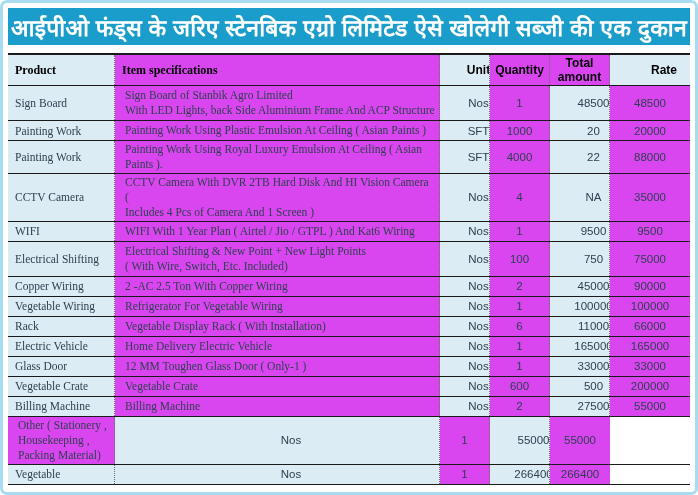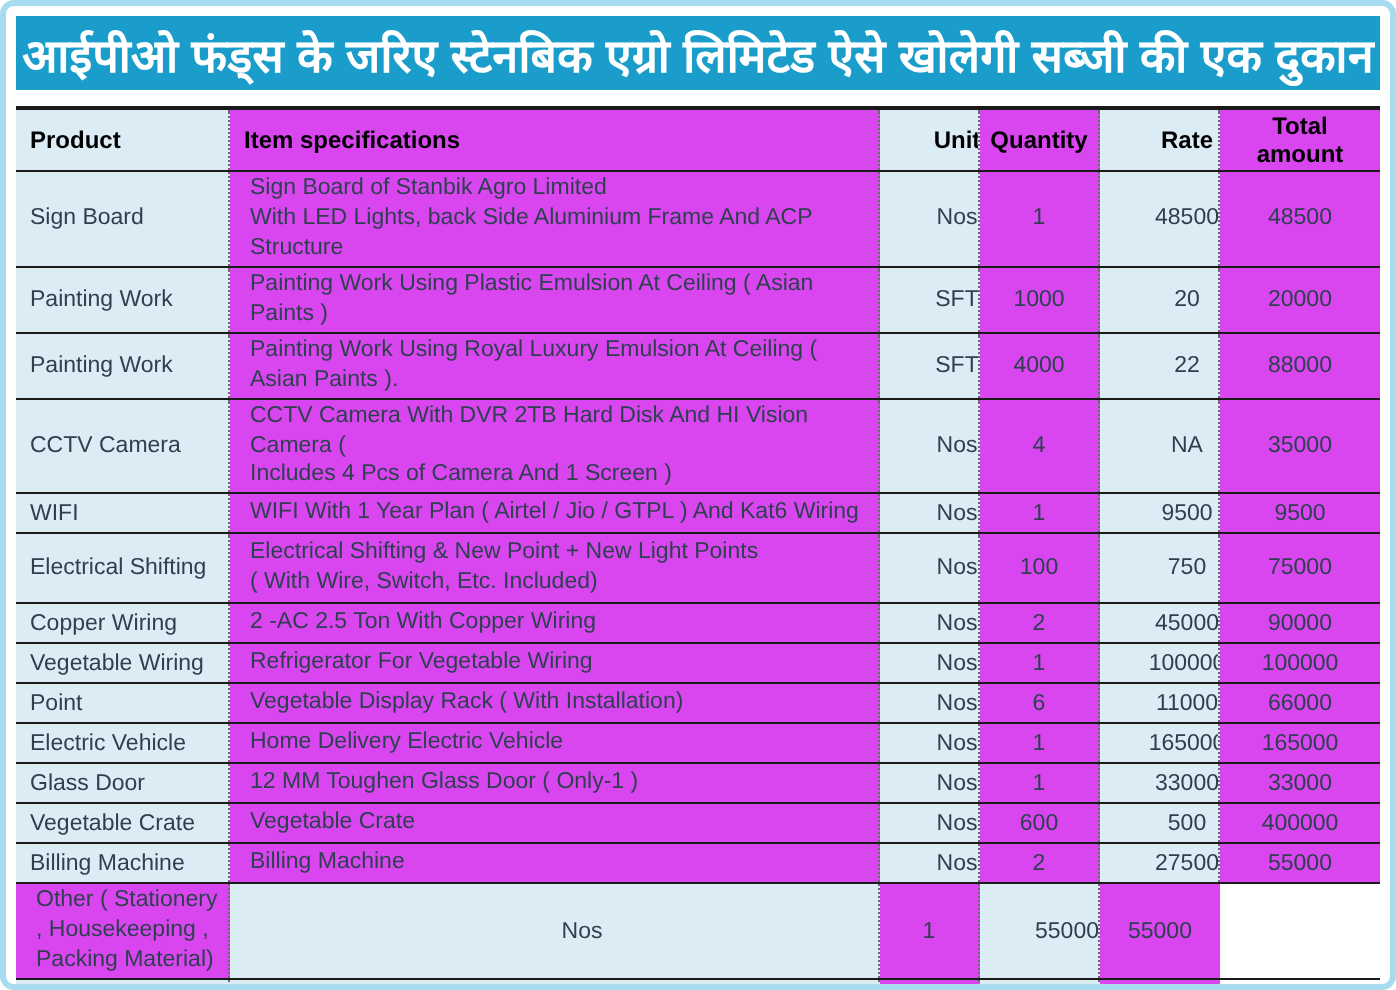--- a/index.html
+++ b/index.html
@@ -64,21 +64,21 @@
     font-size: 11.5px;
     color: #2e4050;
     min-height: 19px;
   }
 
   .tall .td { min-height: 34px; }
 
   .c-blue   { background: #dcecf4; padding-left: 32px; }
   .c-yellow { background: #d946ef; }
 
-  .left   { justify-content: flex-start; text-align: left; }
+  .left   { justify-content: flex-start; text-align: left; font-family: Liberation Serif, serif; }
   .center { justify-content: center; text-align: center; }
   .pad-l  { padding-left: 7px; }
 
   .spec { white-space: pre-line; line-height: 1.3; align-items: center; padding-left: 10px; }
 </style>
 </head>
 <body>
 
 <div class="graphic">
 
@@ -86,22 +86,22 @@
     <span>आईपीओ फंड्स के जरिए स्टेनबिक एग्रो लिमिटेड ऐसे खोलेगी सब्जी की एक दुकान</span>
   </div>
 
   <div class="itable">
 
     <div class="thead">
       <div class="th c-blue left pad-l">Product</div>
       <div class="th c-yellow left pad-l">Item specifications</div>
       <div class="th c-blue center">Unit</div>
       <div class="th c-yellow center">Quantity</div>
+      <div class="th c-yellow center">Total amount</div>
       <div class="th c-blue center">Rate</div>
-      <div class="th c-yellow center">Total amount</div>
     </div>
 
     <div>
         <div class="tr tall">
           <div class="td c-blue left pad-l">Sign Board</div>
           <div class="td c-yellow left pad-l spec">Sign Board of Stanbik Agro Limited
 With LED Lights, back Side Aluminium Frame And ACP Structure</div>
           <div class="td c-blue center">Nos</div>
           <div class="td c-yellow center">1</div>
           <div class="td c-blue center">48500</div>
@@ -159,21 +159,21 @@
         </div>
         <div class="tr">
           <div class="td c-blue left pad-l">Vegetable Wiring</div>
           <div class="td c-yellow left pad-l spec">Refrigerator For Vegetable Wiring</div>
           <div class="td c-blue center">Nos</div>
           <div class="td c-yellow center">1</div>
           <div class="td c-blue center">100000</div>
           <div class="td c-yellow center">100000</div>
         </div>
         <div class="tr">
-          <div class="td c-blue left pad-l">Point</div>
+          <div class="td c-blue left pad-l">Rack</div>
           <div class="td c-yellow left pad-l spec">Vegetable Display Rack ( With Installation)</div>
           <div class="td c-blue center">Nos</div>
           <div class="td c-yellow center">6</div>
           <div class="td c-blue center">11000</div>
           <div class="td c-yellow center">66000</div>
         </div>
         <div class="tr">
           <div class="td c-blue left pad-l">Electric Vehicle</div>
           <div class="td c-yellow left pad-l spec">Home Delivery Electric Vehicle</div>
           <div class="td c-blue center">Nos</div>
@@ -188,21 +188,21 @@
           <div class="td c-yellow center">1</div>
           <div class="td c-blue center">33000</div>
           <div class="td c-yellow center">33000</div>
         </div>
         <div class="tr">
           <div class="td c-blue left pad-l">Vegetable Crate</div>
           <div class="td c-yellow left pad-l spec">Vegetable Crate</div>
           <div class="td c-blue center">Nos</div>
           <div class="td c-yellow center">600</div>
           <div class="td c-blue center">500</div>
-          <div class="td c-yellow center">400000</div>
+          <div class="td c-yellow center">200000</div>
         </div>
         <div class="tr">
           <div class="td c-blue left pad-l">Billing Machine</div>
           <div class="td c-yellow left pad-l spec">Billing Machine</div>
           <div class="td c-blue center">Nos</div>
           <div class="td c-yellow center">2</div>
           <div class="td c-blue center">27500</div>
           <div class="td c-yellow center">55000</div>
         </div>
         <div class="tr">

